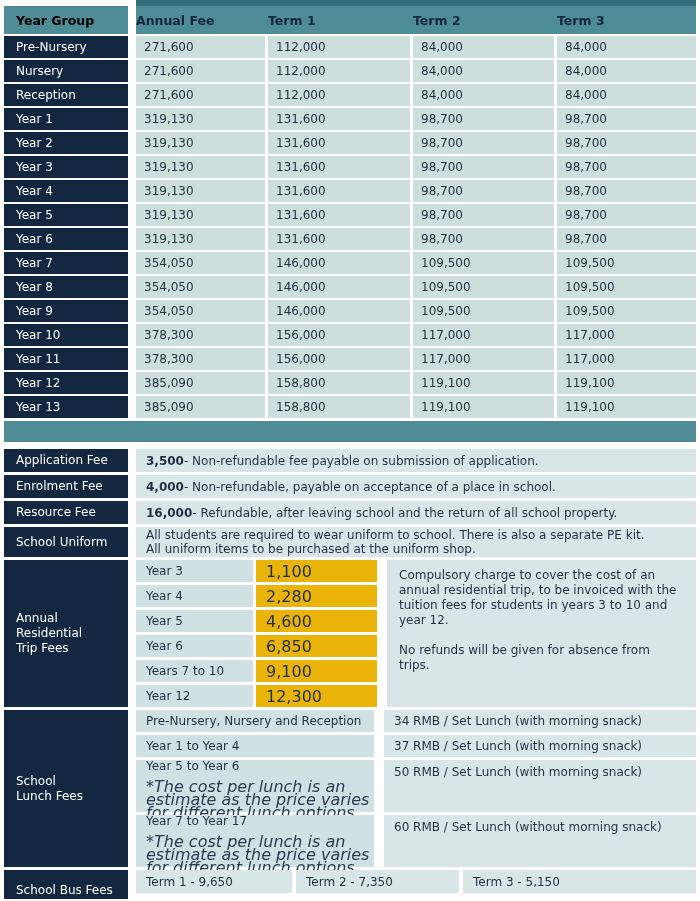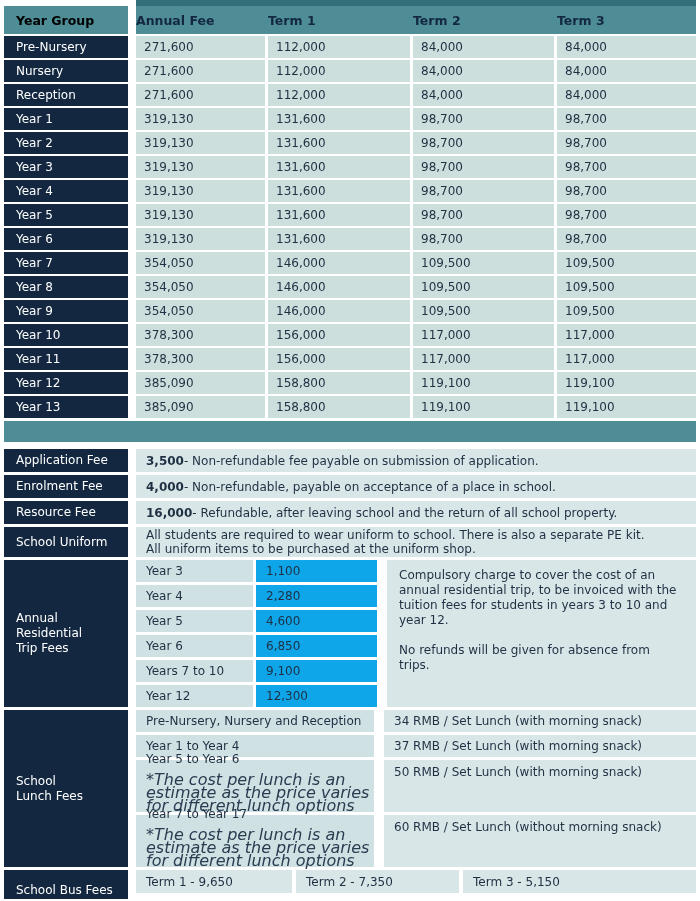--- a/index.html
+++ b/index.html
@@ -72,21 +72,21 @@
 
   
   .res{display:flex;margin-bottom:3px;}
   .res-mini{flex:0 0 241px;display:flex;flex-direction:column;}
   .res-row{display:flex;height:22px;margin-bottom:3px;}
   .res-row:last-child{margin-bottom:0;}
   .res-g{
     flex:0 0 120px;background:#cfe1e3;border-right:3px solid #ffffff;
     display:flex;align-items:center;padding-left:10px;box-sizing:border-box;font-size:12px;
   }
-  .res-f{flex:1;background:#0ea5e9;display:flex;align-items:center;padding-left:10px;font-size:12px;}
+  .res-f{flex:1;background:#eab308;display:flex;align-items:center;padding-left:10px;font-size:16px;}
   .res-note{
     flex:1;background:#d9e6e8;box-sizing:border-box;
     padding:8px 12px;font-size:12px;line-height:15px;
   }
   .res-note p{margin:0;}
   .res-note p + p{margin-top:15px;}
 
   
   .lunch{display:flex;margin-bottom:3px;}
   .lunch-rows{flex:1;display:flex;flex-direction:column;}
@@ -96,21 +96,21 @@
   .l-mid{
     flex:0 0 238px;background:#cfe1e3;box-sizing:border-box;
     padding-left:10px;font-size:12px;
     display:flex;flex-direction:column;justify-content:center;
   }
   .l-right{
     flex:1;background:#d9e6e8;box-sizing:border-box;
     padding-left:10px;font-size:12px;
     display:flex;align-items:center;
   }
-  .lunch-row.tall .l-mid{justify-content:flex-end;padding-top:5px;}
+  .lunch-row.tall .l-mid{justify-content:center;padding-top:5px;}
   .lunch-row.tall .l-right{align-items:flex-start;padding-top:5px;}
   .l-note{font-style:italic;font-size:16px;line-height:13px;margin-top:7px;color:#2a3c50;}
 
   
   .bus{display:flex;height:23px;}
   .bus-cell{
     background:#d9e6e8;display:flex;align-items:center;
     padding-left:10px;box-sizing:border-box;font-size:12px;
   }
   .b1{flex:0 0 160px;border-right:4px solid #ffffff;}

